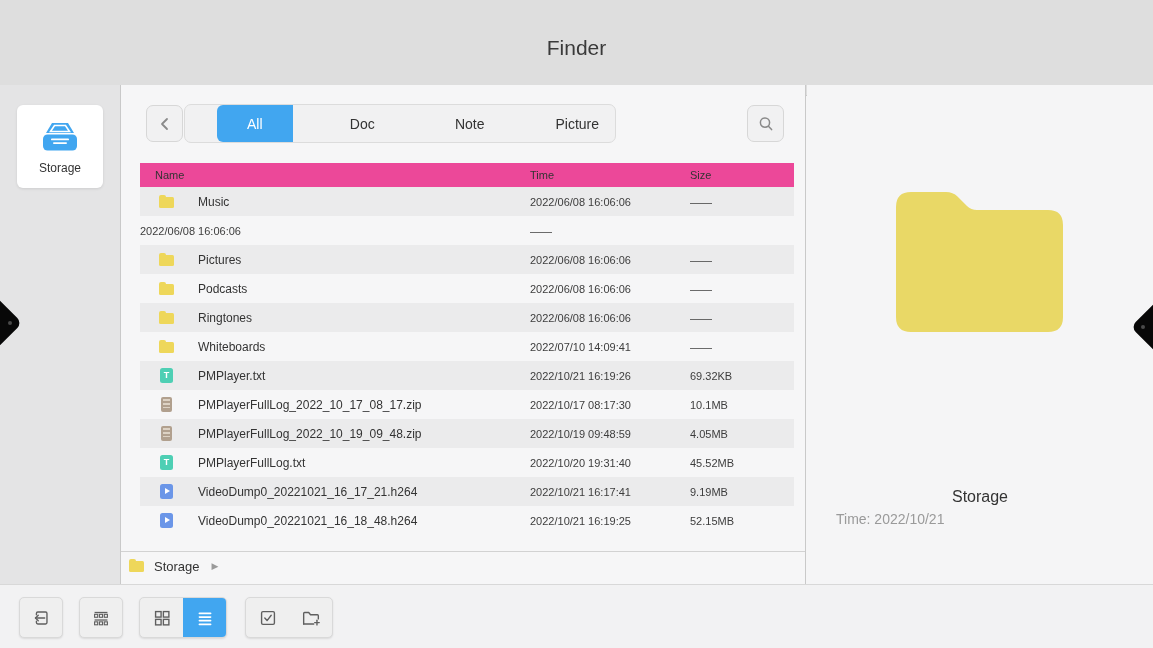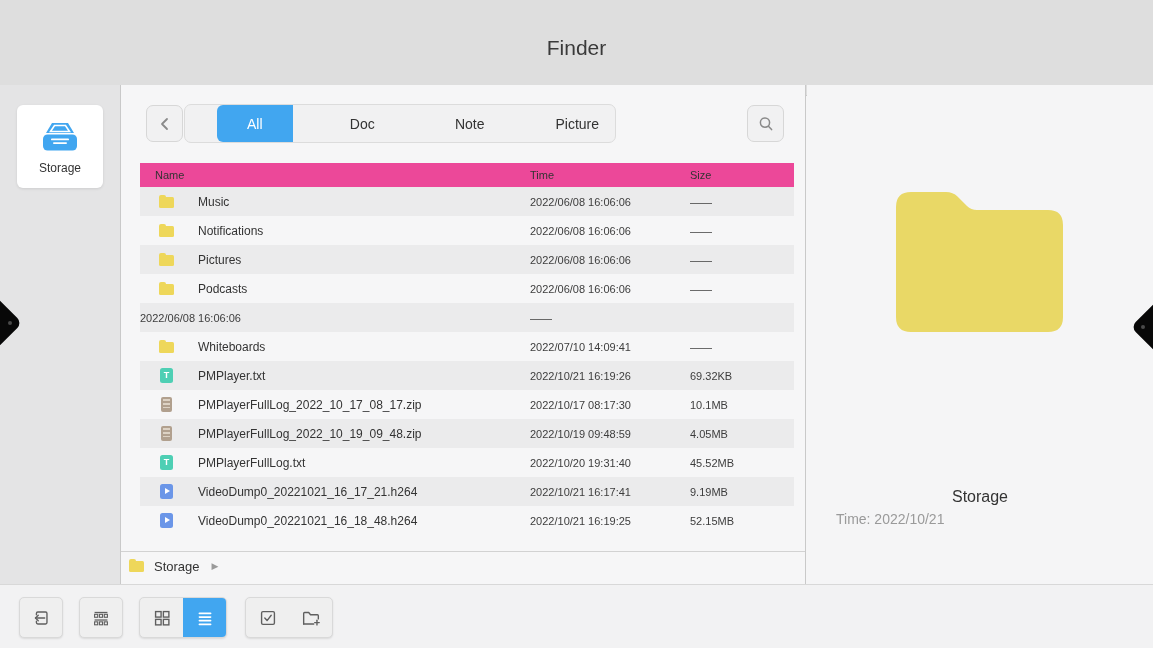--- a/index.html
+++ b/index.html
@@ -180,24 +180,20 @@
           <div class="file-row">
             <span class="cell-name">
               <span class="file-icon" data-icon="folder"></span>
               <span>Music</span>
             </span>
             <span class="cell-time">2022/06/08 16:06:06</span>
             <span class="cell-size">——</span>
           </div>
 
           <div class="file-row">
-            <span class="cell-name">
-              <span class="file-icon" data-icon="folder"></span>
-              <span>Notifications</span>
-            </span>
             <span class="cell-time">2022/06/08 16:06:06</span>
             <span class="cell-size">——</span>
           </div>
 
           <div class="file-row">
             <span class="cell-name">
               <span class="file-icon" data-icon="folder"></span>
               <span>Pictures</span>
             </span>
             <span class="cell-time">2022/06/08 16:06:06</span>
@@ -207,20 +203,24 @@
           <div class="file-row">
             <span class="cell-name">
               <span class="file-icon" data-icon="folder"></span>
               <span>Podcasts</span>
             </span>
             <span class="cell-time">2022/06/08 16:06:06</span>
             <span class="cell-size">——</span>
           </div>
 
           <div class="file-row">
+            <span class="cell-name">
+              <span class="file-icon" data-icon="folder"></span>
+              <span>Ringtones</span>
+            </span>
             <span class="cell-time">2022/06/08 16:06:06</span>
             <span class="cell-size">——</span>
           </div>
 
           <div class="file-row">
             <span class="cell-name">
               <span class="file-icon" data-icon="folder"></span>
               <span>Whiteboards</span>
             </span>
             <span class="cell-time">2022/07/10 14:09:41</span>

